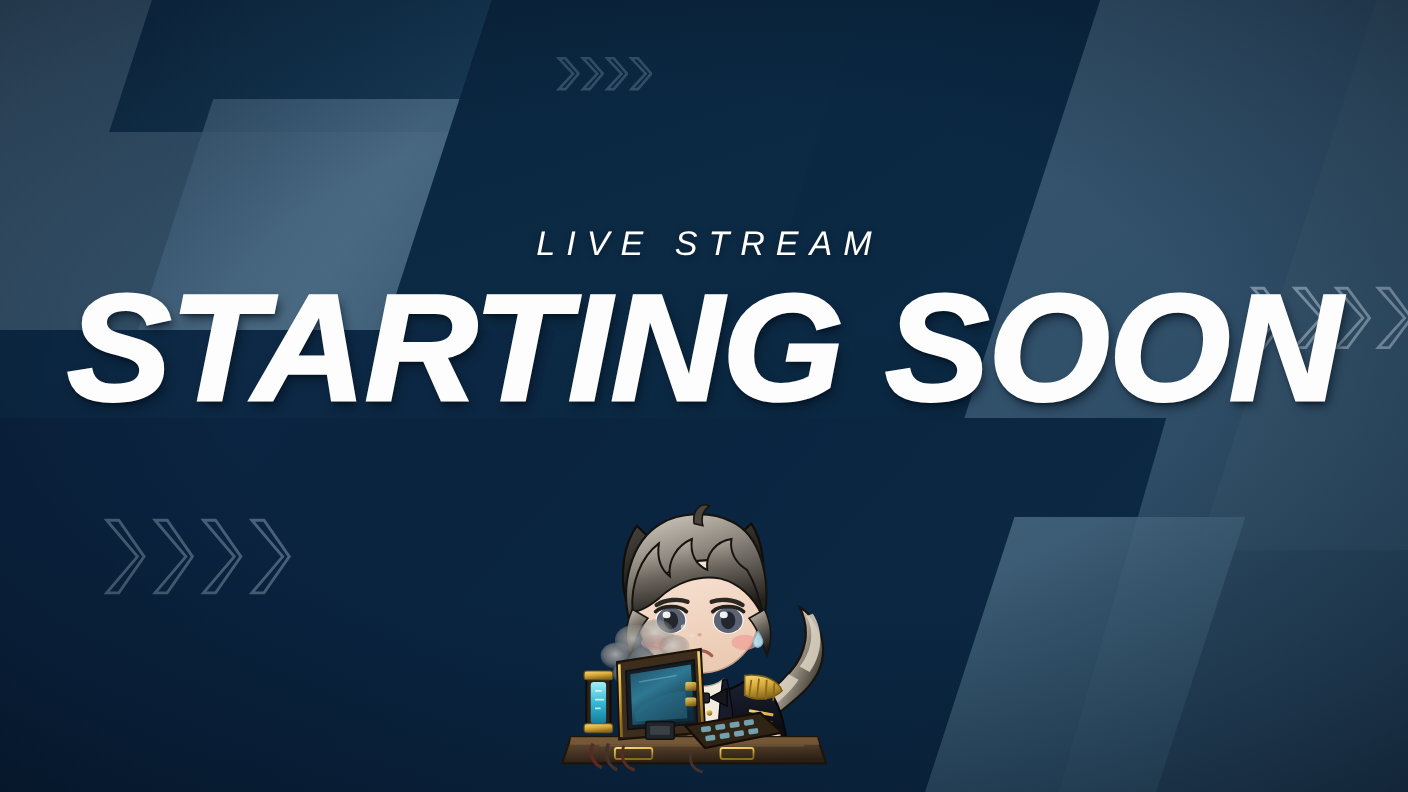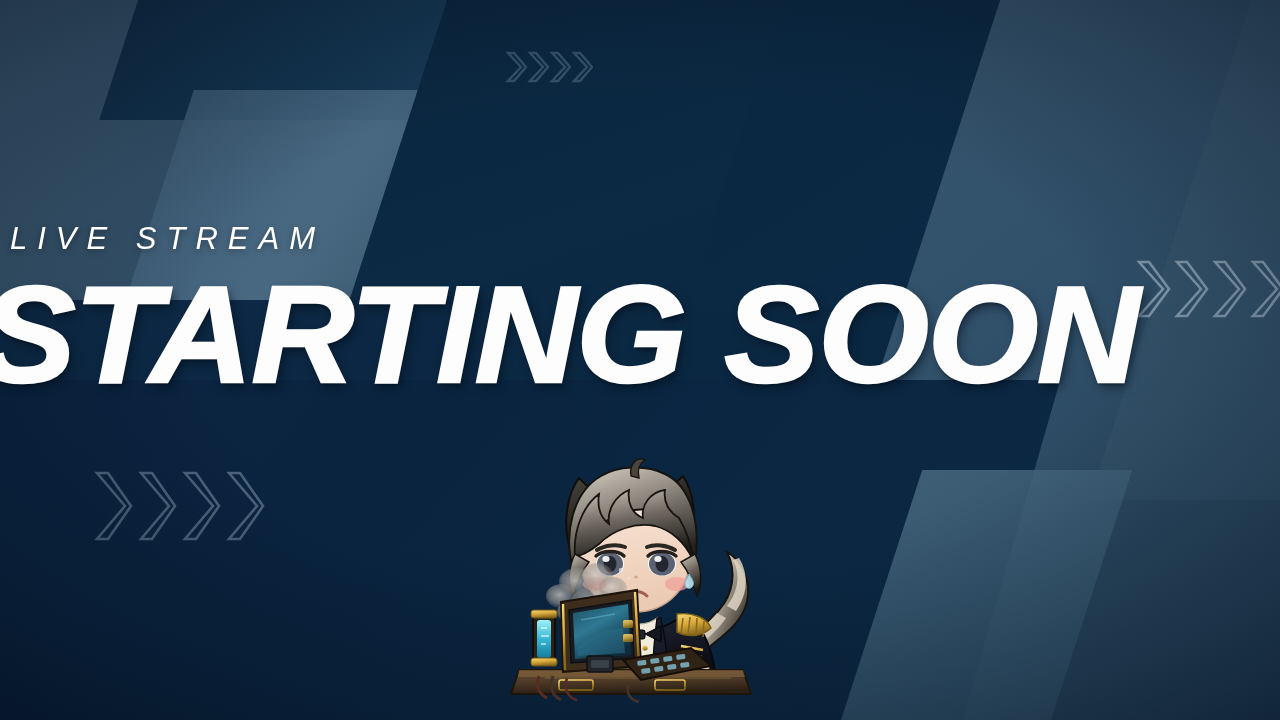--- a/index.html
+++ b/index.html
@@ -126,22 +126,22 @@
   #chev-top   { left: 505px; top: 50px; }
   #chev-top .chev path { stroke: rgba(150,178,200,.30); stroke-width: 2.4; }
   #chev-right { left: 1135px; top: 258px; }
   #chev-right .chev path { stroke: rgba(205,222,235,.50); stroke-width: 2.6; }
   #chev-left  { left: 92px; top: 468px; }
   #chev-left .chev path { stroke: rgba(175,200,218,.40); stroke-width: 2.6; }
 
   
   .text-block {
     position: absolute;
-    left: 0; right: 0; top: 223px;
-    text-align: left;
+    left: 0; right: 0; top: 206px;
+    text-align: center;
     z-index: 20;
   }
   .kicker {
     font-family: "Liberation Sans", sans-serif;
     font-style: italic;
     font-weight: 300;
     font-size: 31px;
     letter-spacing: 10px;
     color: #ffffff;
     text-indent: 10px;

